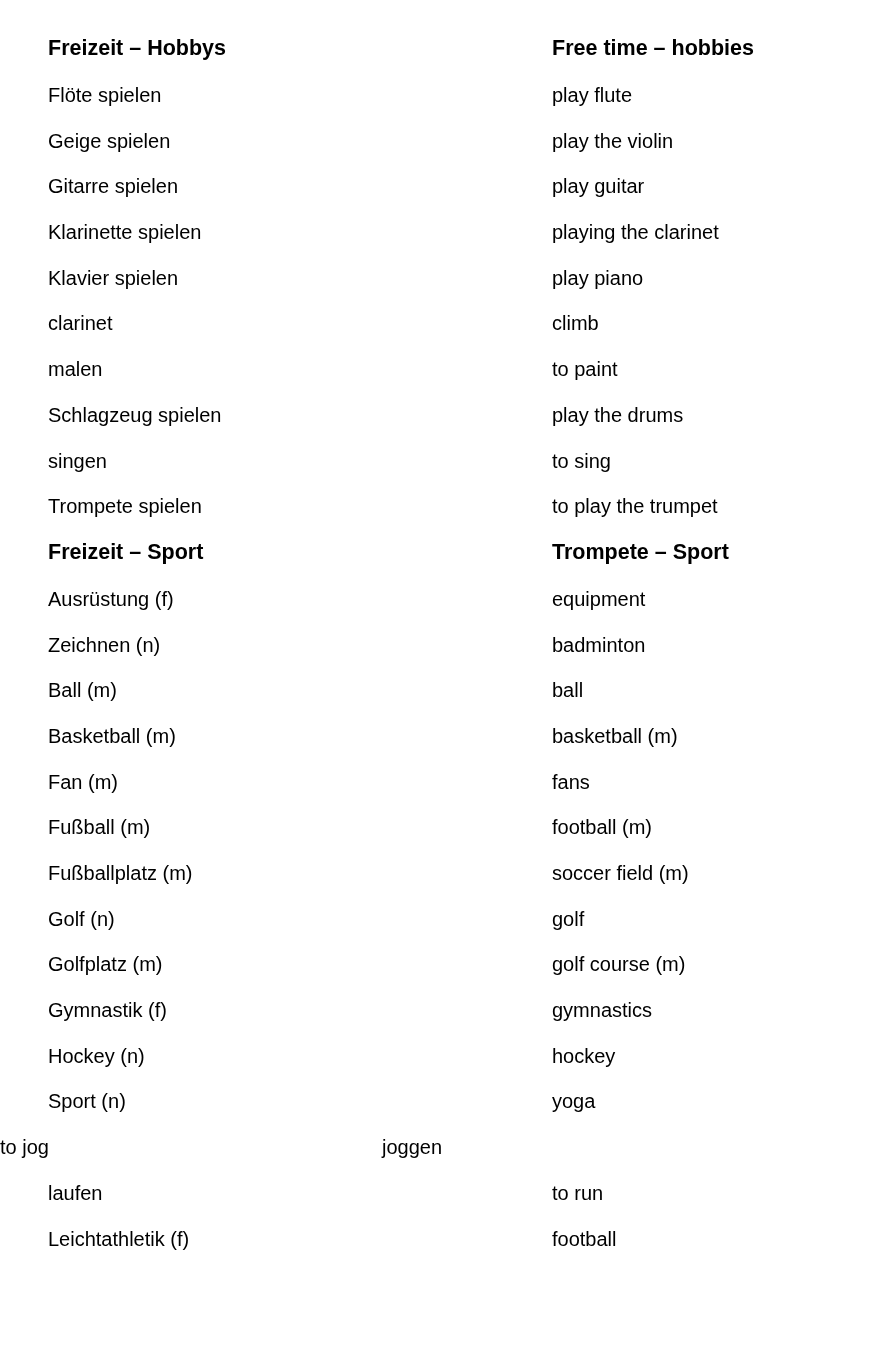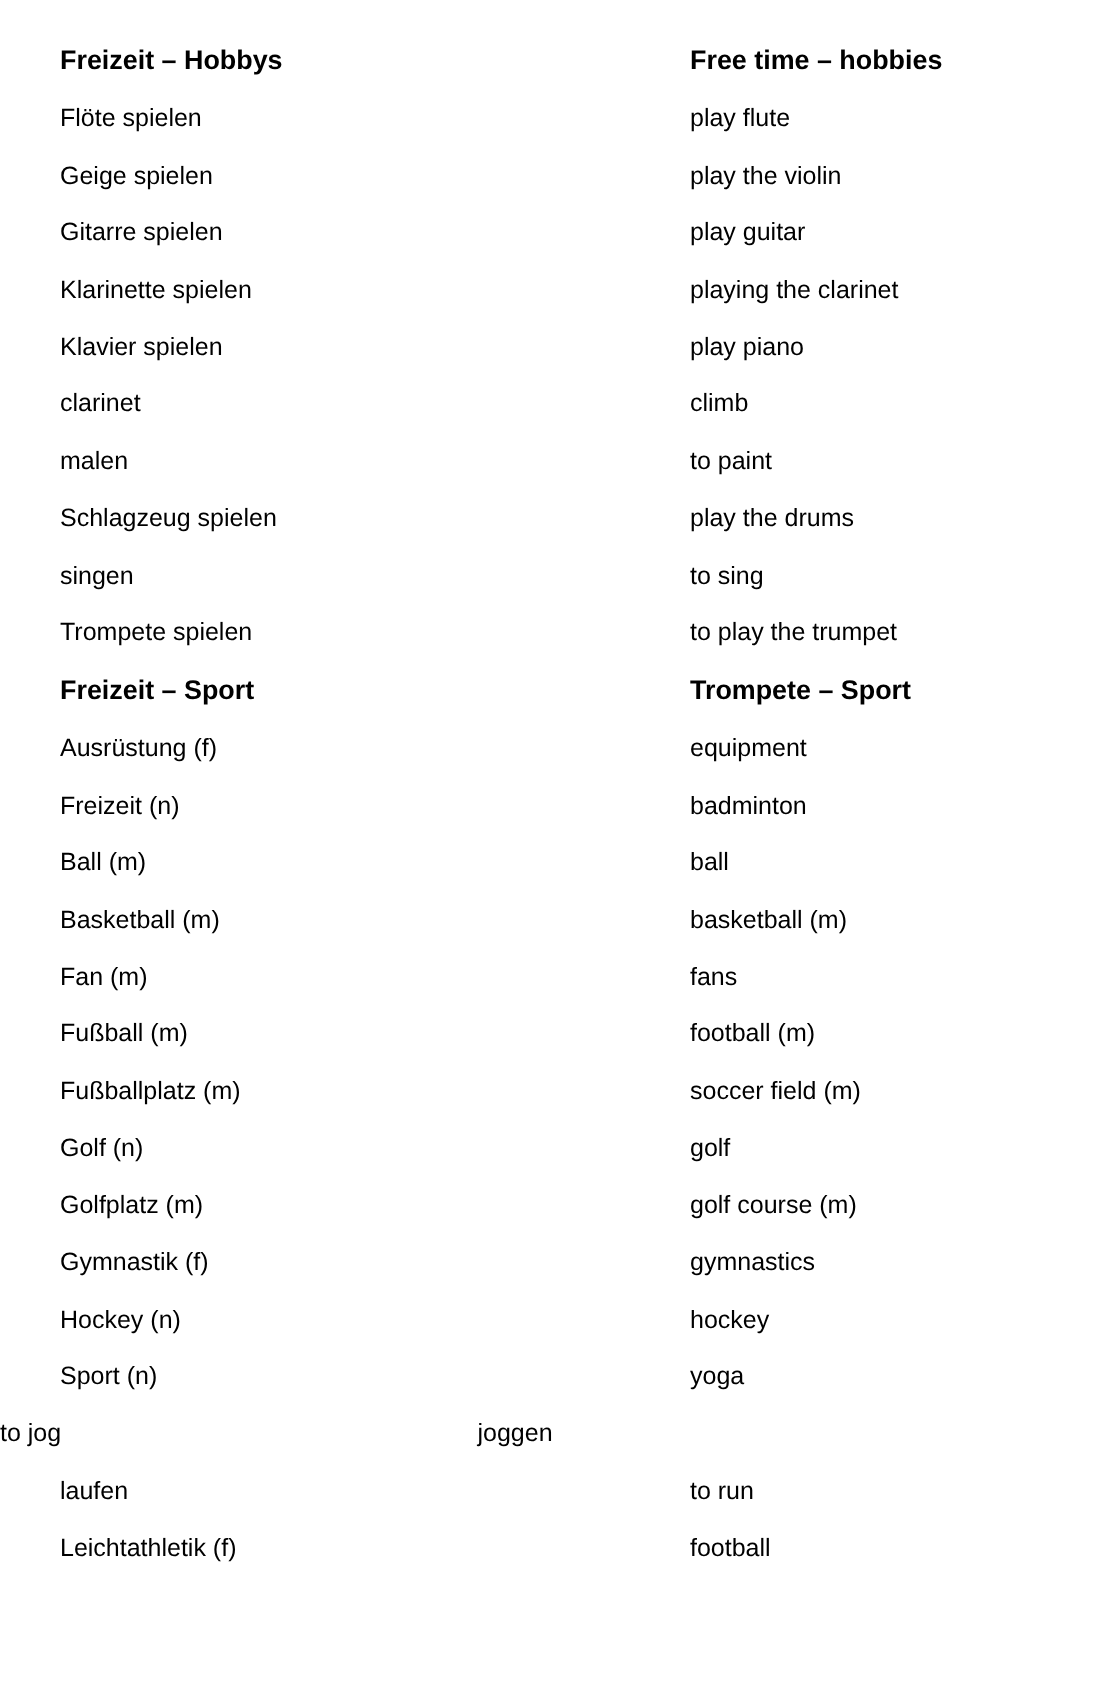--- a/index.html
+++ b/index.html
@@ -106,21 +106,21 @@
       </div>
       <div class="row heading">
         <div class="cell source">Freizeit – Sport</div>
         <div class="cell target">Trompete – Sport</div>
       </div>
       <div class="row term">
         <div class="cell source">Ausrüstung (f)</div>
         <div class="cell target">equipment</div>
       </div>
       <div class="row term">
-        <div class="cell source">Freizeit (n)</div>
+        <div class="cell source">Zeichnen (n)</div>
         <div class="cell target">badminton</div>
       </div>
       <div class="row term">
         <div class="cell source">Ball (m)</div>
         <div class="cell target">ball</div>
       </div>
       <div class="row term">
         <div class="cell source">Basketball (m)</div>
         <div class="cell target">basketball (m)</div>
       </div>

